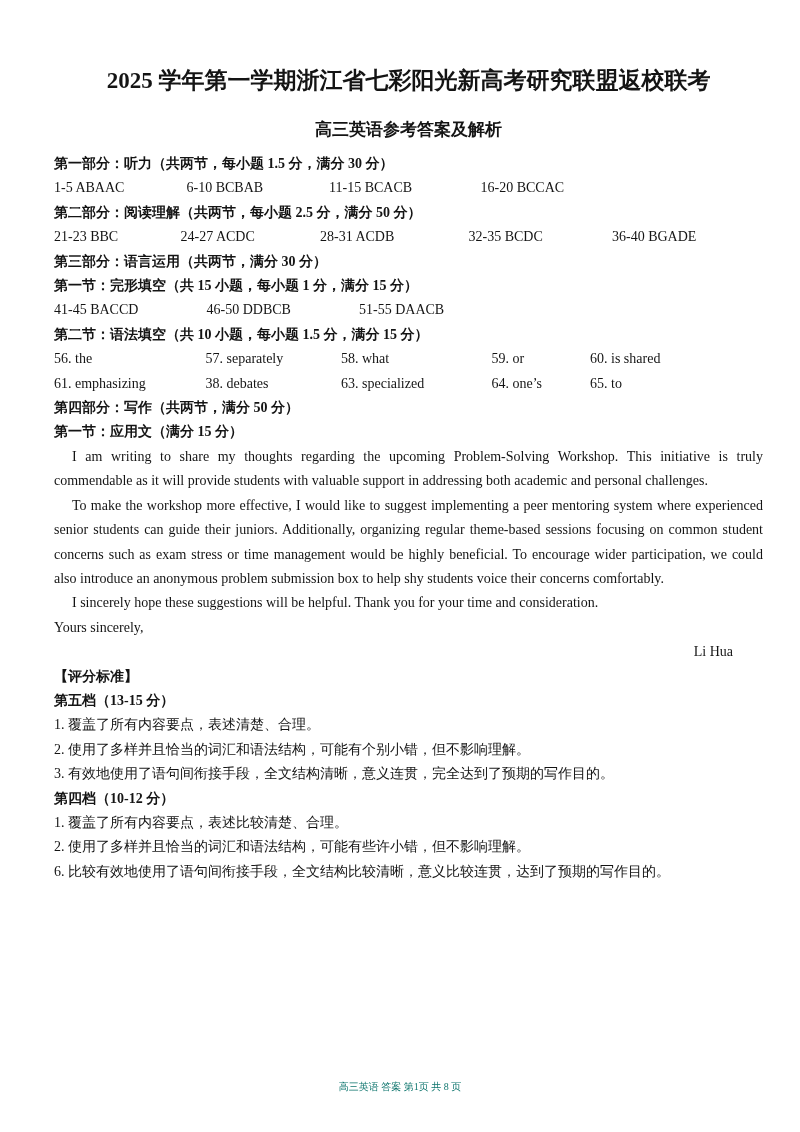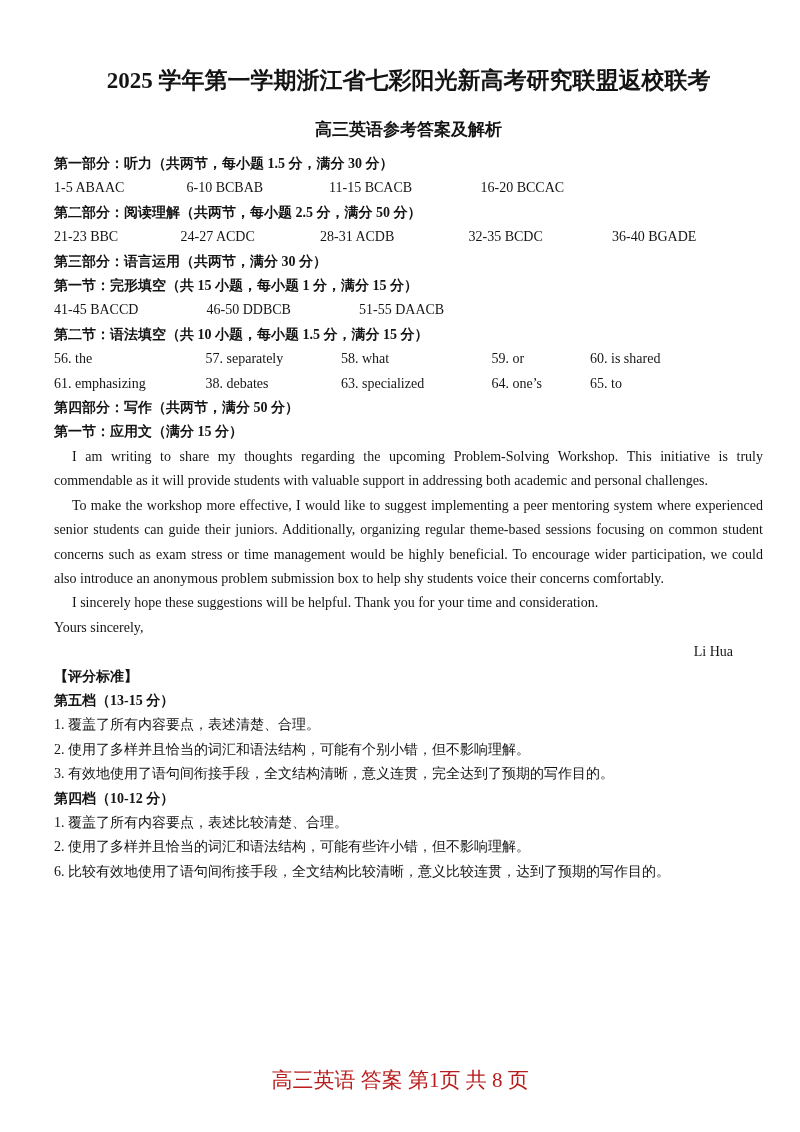--- a/index.html
+++ b/index.html
@@ -44,21 +44,21 @@
   .row-grammar span:nth-child(4){width:95px}
   .letter p { margin:0; text-align:justify; text-indent:18px; }
   .letter .salutation { text-indent:0; text-align:left; }
   .letter .closing { text-indent:0; text-align:left; }
   .letter .signature { text-indent:0; text-align:right; padding-right:30px; }
   .rubric-heading { font-weight:bold; }
   .band-title { font-weight:bold; white-space:nowrap; }
   .rubric-item { padding-left:22px; text-indent:-22px; }
   .page-footer {
     position:absolute; left:0; right:0; bottom:38px;
-    text-align:center; font-size:21px; color:#b91c1c;
+    text-align:center; font-size:10px; color:#0f766e;
     white-space:nowrap;
   }
 </style>
 </head>
 <body>
 
 <div class="page">
 
   <div class="doc-title">2025 学年第一学期浙江省七彩阳光新高考研究联盟返校联考</div>
   <div class="doc-subtitle">高三英语参考答案及解析</div>

